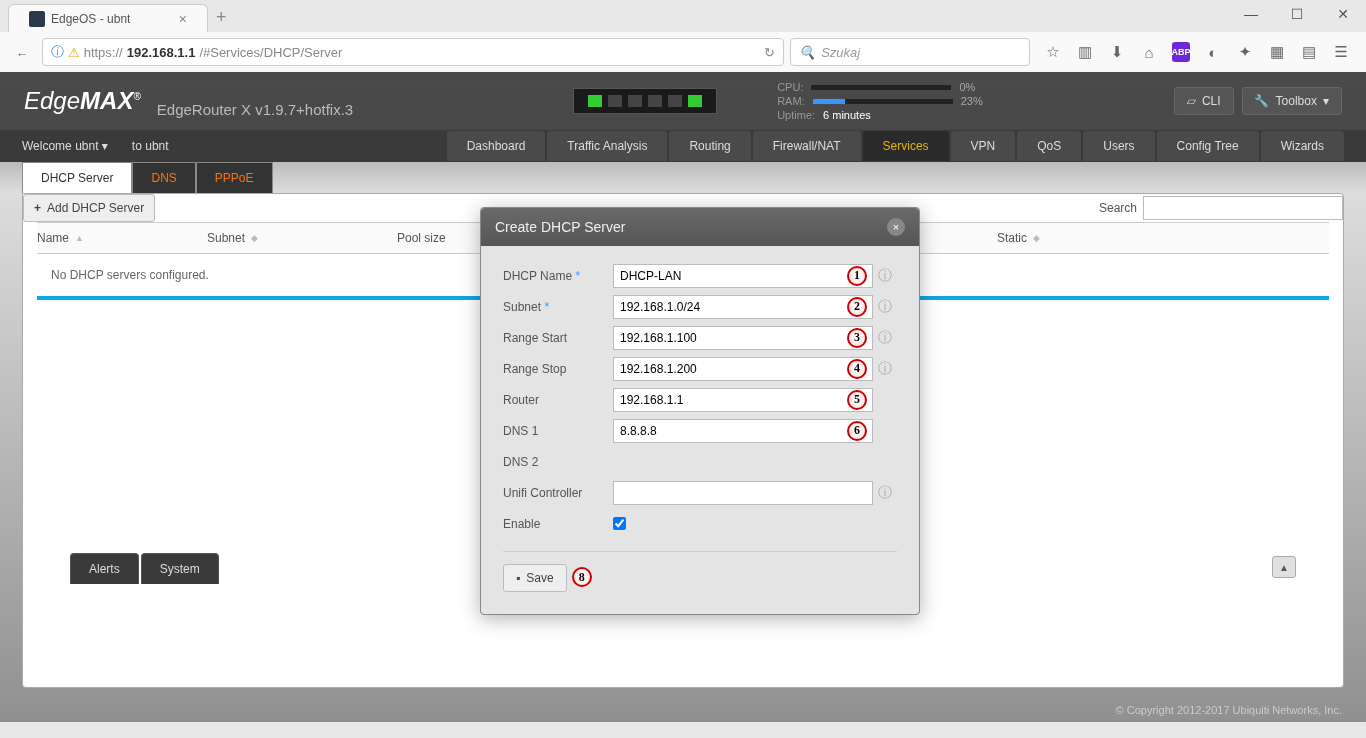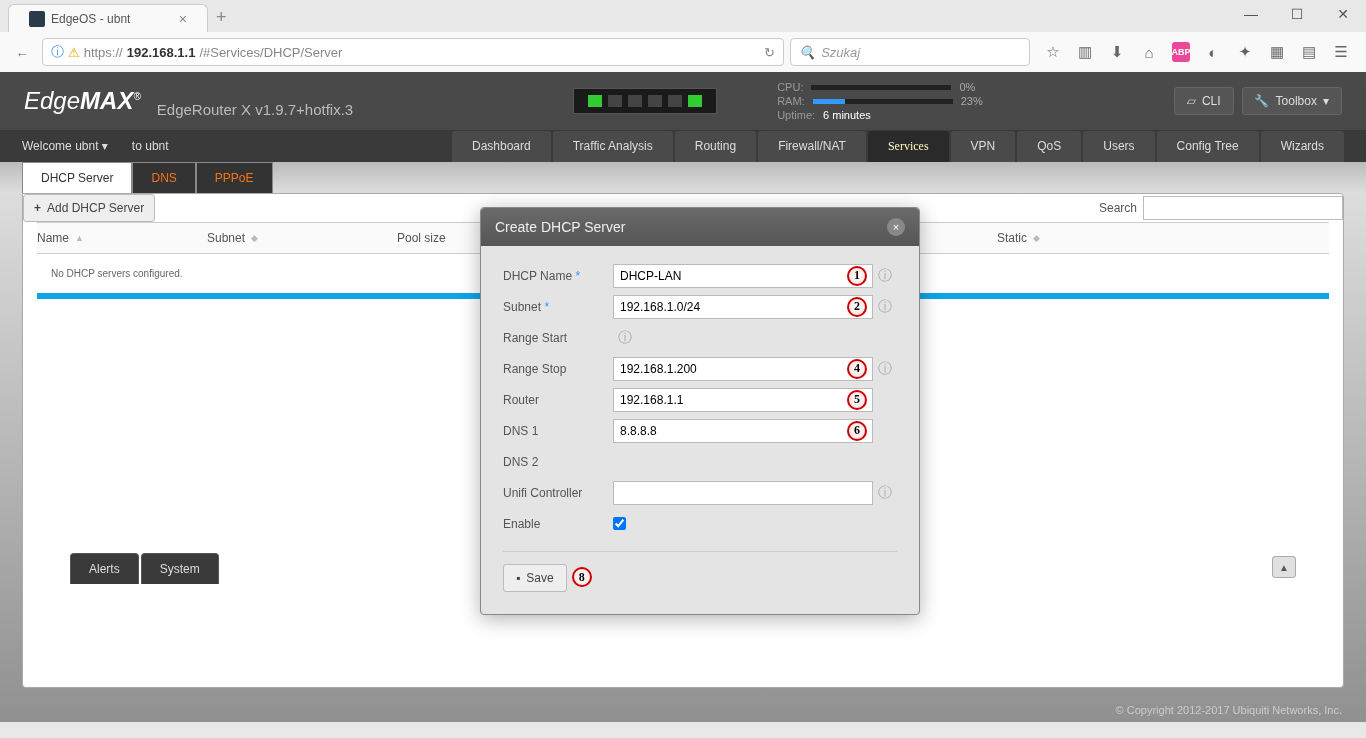--- a/index.html
+++ b/index.html
@@ -16,21 +16,21 @@
 .win-btn { width: 46px; height: 28px; display: flex; align-items: center; justify-content: center; font-size: 14px; color: #555; }
 
 .addr-bar { height: 40px; display: flex; align-items: center; padding: 0 8px; gap: 6px; background: #f9f9f9; }
 .nav-btn { width: 28px; height: 28px; display: flex; align-items: center; justify-content: center; border-radius: 4px; color: #666; }
 .addr-input-wrap { flex: 1; display: flex; align-items: center; border: 1px solid #ccc; border-radius: 4px; height: 28px; padding: 0 8px; background: #fff; gap: 4px; font-size: 13px; color: #888; }
 .addr-input-wrap .ip { color: #333; font-weight: 600; }
 .addr-input-wrap .path { color: #888; }
 .search-box { width: 240px; height: 28px; border: 1px solid #ccc; border-radius: 4px; display: flex; align-items: center; padding: 0 8px; gap: 6px; color: #999; font-style: italic; background: #fff; font-size: 13px; }
 .toolbar-icons { display: flex; gap: 14px; align-items: center; padding: 0 8px; }
 .tb-icon { width: 18px; height: 18px; display:flex; align-items:center; justify-content:center; color:#666; font-size:15px; }
-.abp { background:#ec4899; color:#fff; border-radius:3px; font-size:9px; font-weight:bold; padding:10px 2px; }
+.abp { background:#6d28d9; color:#fff; border-radius:3px; font-size:9px; font-weight:bold; padding:10px 2px; }
 
 
 .app { position: absolute; top: 72px; left: 0; right: 0; height: 512px; background: linear-gradient(to bottom, #4a4a4a 0%, #3a3a3a 100%); }
 .app-header { height: 58px; display: flex; align-items: center; padding: 0 24px; }
 .logo { color: #fff; font-family: Arial; font-style: italic; font-size: 24px; font-weight: 300; }
 .logo b { font-weight: 800; font-style: italic; }
 .model { color: #bbb; font-size: 15px; margin-left: 16px; align-self: flex-end; margin-bottom: 12px; }
 .port-status { margin-left: 220px; background: #1a1a1a; padding: 6px 14px; display: flex; gap: 6px; border: 1px solid #555; }
 .port { width: 14px; height: 12px; background: #444; }
 .port.up { background: #3c3; }
@@ -40,39 +40,39 @@
 .stats .bar .fill { height: 100%; background: #39f; position: absolute; left: 0; top: 0; }
 .stats .val { color: #aaa; min-width: 30px; }
 .hdr-actions { margin-left: auto; display: flex; gap: 8px; }
 .hdr-btn { background: #555; color: #ddd; border: 1px solid #666; border-radius: 3px; padding: 6px 12px; font-size: 12px; display: flex; align-items: center; gap: 6px; }
 
 .userbar { height: 32px; display: flex; align-items: center; padding: 0 22px; background: #3a3a3a; }
 .userbar .welcome { color: #ddd; font-size: 12px; }
 .userbar .to { color: #ddd; font-size: 12px; margin-left: 24px; }
 .main-tabs { margin-left: auto; display: flex; gap: 2px; }
 .mtab { padding: 8px 20px; color: #ddd; font-size: 12px; background: #4a4a4a; border-radius: 3px 3px 0 0; cursor: pointer; }
-.mtab.active { background: #2a2a2a; color: #fef9c3; font-family: Liberation Serif, serif; }
+.mtab.active { background: #2a2a2a; color: #eab308; }
 
 .content-wrap { background: linear-gradient(to bottom, #bbb 0px, #ddd 30px, #909090 100%); padding: 0 22px 10px; height: 560px; position: relative; }
 .content-panel { background: #fff; border: 1px solid #aaa; border-radius: 0 4px 4px 4px; height: 495px; position: relative; }
 .sub-tabs { display: flex; position: relative; top: 0; }
 .stab { padding: 8px 18px; background: #333; color: #f97316; font-size: 12px; border: 1px solid #888; border-bottom: none; margin-right: 0; cursor: pointer; }
 .stab.active { background: #fff; color: #333; }
 
 .panel-toolbar { display: flex; align-items: center; }
 .add-btn { background: #eee; border: 1px solid #bbb; border-radius: 3px; padding: 6px 10px; font-size: 12px; color: #444; cursor: pointer; }
 .add-btn::before { content: "+"; margin-right: 6px; font-weight: bold; }
 .search-label { margin-left: auto; font-size: 12px; color: #555; }
 .search-input { border: 1px solid #bbb; height: 24px; width: 200px; margin-left: 6px; padding: 0 6px; }
 
 .dhcp-table { padding: 0 14px; }
 .thead { display: flex; border-top: 1px solid #ccc; border-bottom: 1px solid #ccc; height: 32px; align-items: center; font-size: 12px; color: #555; background: #fafafa; }
 .th { display: flex; align-items: center; gap: 6px; }
 .th .sort { color: #bbb; font-size: 9px; }
-.empty-row { padding: 14px; font-size: 10px; color: #666; border-bottom: 6px solid #0ea5e9; }
+.empty-row { padding: 14px; font-size: 12px; color: #666; border-bottom: 4px solid #0ea5e9; }
 .modal { position: absolute; left: 480px; top: 135px; width: 440px; background: #e4e4e4; border: 1px solid #888; box-shadow: 0 4px 20px rgba(0,0,0,.3); border-radius: 4px; }
 .modal-title { background: linear-gradient(to bottom,#6a6a6a,#555); color: #eee; font-size: 14px; padding: 10px 14px; display: flex; align-items: center; border-radius: 4px 4px 0 0; }
 .modal-close { margin-left: auto; width: 18px; height: 18px; background: #888; border-radius: 50%; color: #fff; font-size: 11px; display: flex; align-items: center; justify-content: center; cursor: pointer; }
 .modal-body { padding: 14px 22px 22px; }
 .form-row { display: flex; align-items: center; height: 31px; font-size: 12px; color: #555; }
 .form-row label { width: 110px; }
 .req { color: #39f; }
 .form-row input[type=text] { flex: 1; height: 24px; border: 1px solid #bbb; padding: 0 6px; font-size: 12px; background: #fff; }
 .form-row .info { width: 24px; text-align: center; color: #aaa; font-size: 14px; }
 .form-row .callout { position: absolute; width: 20px; height: 20px; border: 2px solid #c00; background: radial-gradient(circle,#fff,#fdd); border-radius: 50%; font-size: 12px; font-weight: bold; color: #000; display: flex; align-items: center; justify-content: center; font-family: Georgia, serif; }
@@ -261,20 +261,24 @@
       <div class="form-row">
           <label><span>Subnet</span> <span class="req">*</span></label>
           <div class="input-wrap">
             <input type="text" value="192.168.1.0/24" style="">
             <div class="callout">2</div>
           </div>
           <span class="info">ⓘ</span>
         </div>
       <div class="form-row">
           <label>Range Start</label>
+          <div class="input-wrap">
+            <input type="text" value="192.168.1.100" style="">
+            <div class="callout">3</div>
+          </div>
           <span class="info">ⓘ</span>
         </div>
       <div class="form-row">
           <label>Range Stop</label>
           <div class="input-wrap">
             <input type="text" value="192.168.1.200" style="">
             <div class="callout">4</div>
           </div>
           <span class="info">ⓘ</span>
         </div>

